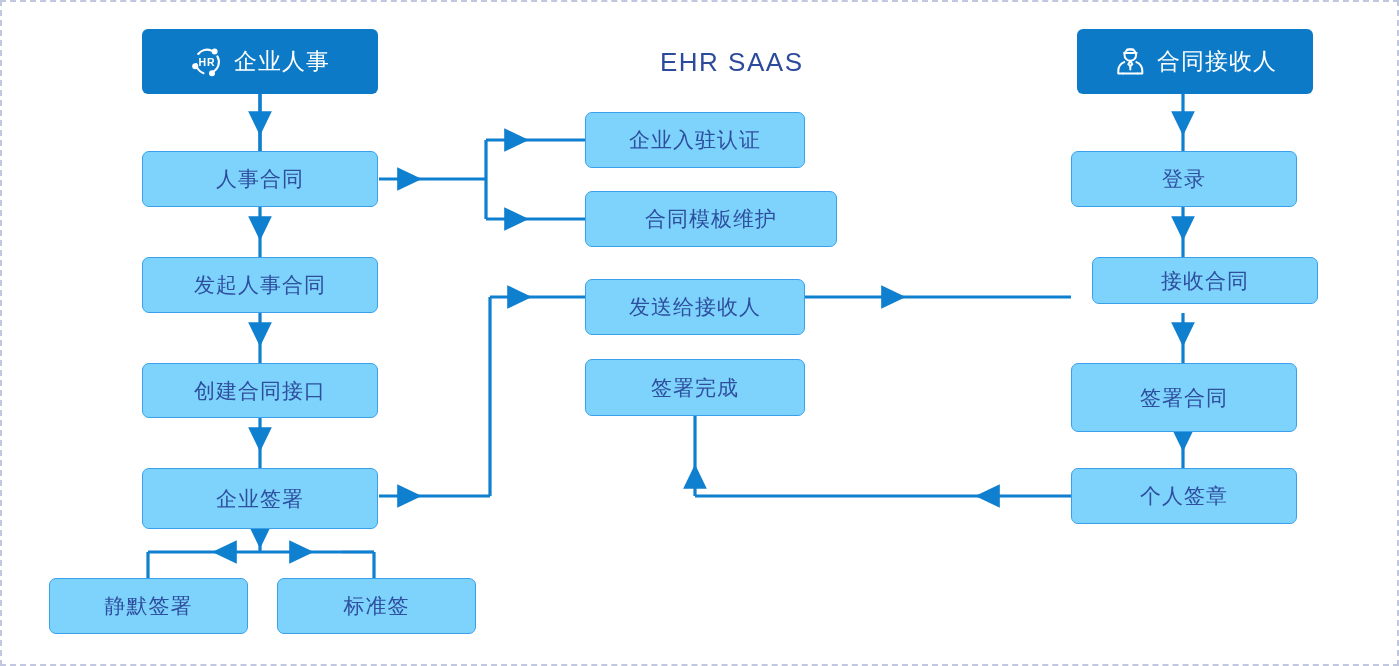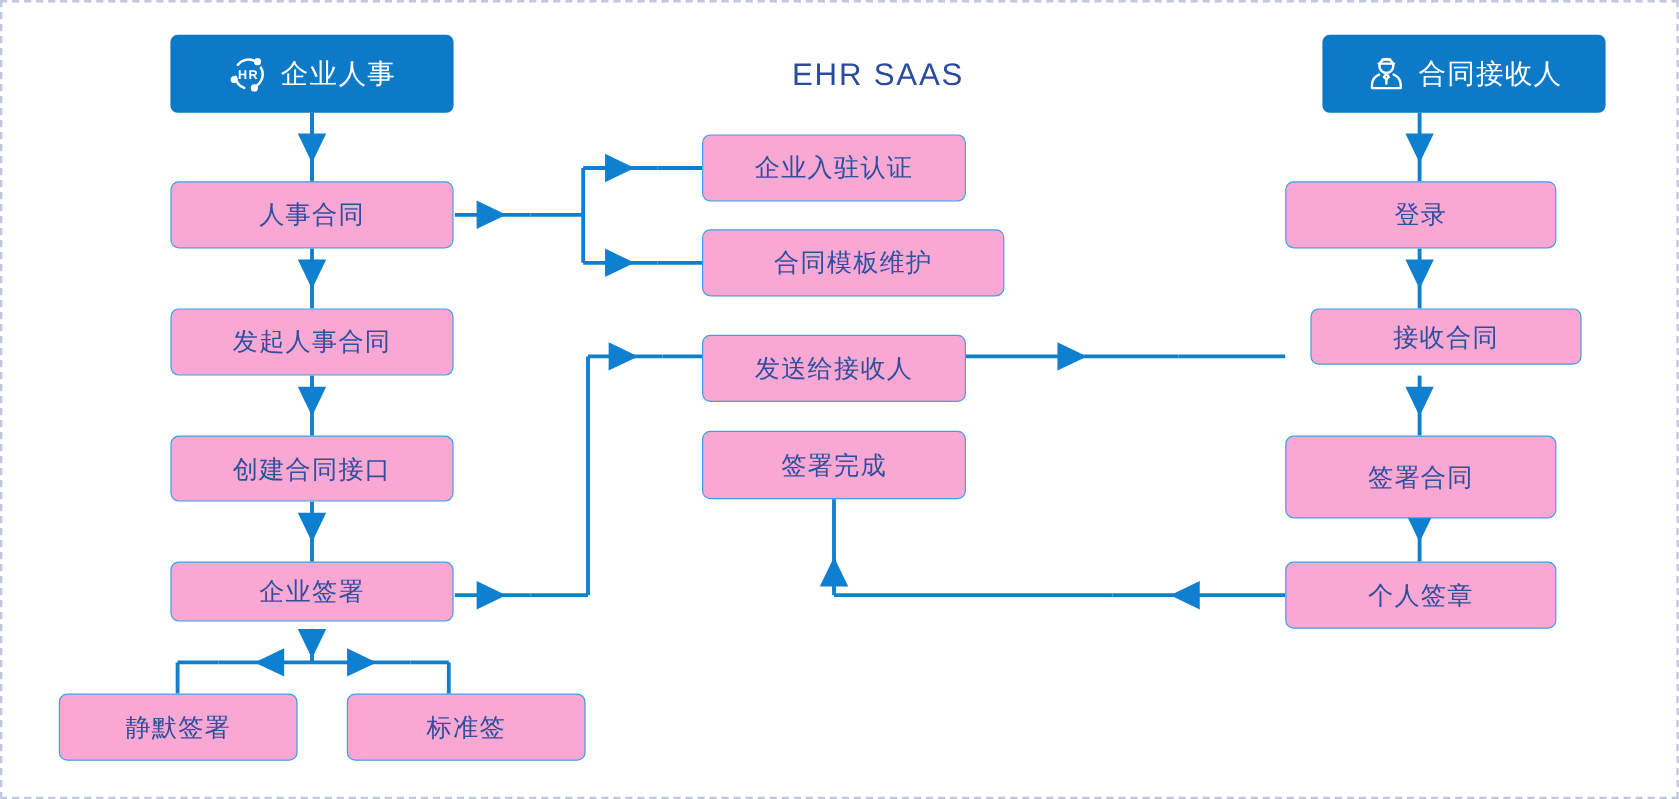--- a/index.html
+++ b/index.html
@@ -25,21 +25,21 @@
     width: 1399px;
     height: 666px;
   }
   .node {
     position: absolute;
     box-sizing: border-box;
     display: flex;
     align-items: center;
     justify-content: center;
     border-radius: 7px;
-    background: #f9a8d4;
+    background: #7dd3fc;
     border: 1.6px solid #3aa0ec;
     color: #2e4e9e;
     font-size: 21px;
     letter-spacing: 1px;
     white-space: nowrap;
     z-index: 3;
   }
   .node.header {
     background: #0d7ac8;
     border: none;
@@ -160,49 +160,49 @@
   </div>
 
   <div class="node" style="left:140px; top:255px; width:236px; height:56px;">
     <span class="label">发起人事合同</span>
   </div>
 
   <div class="node" style="left:140px; top:361px; width:236px; height:55px;">
     <span class="label">创建合同接口</span>
   </div>
 
-  <div class="node" style="left:140px; top:466px; width:236px; height:50px;">
+  <div class="node" style="left:140px; top:466px; width:236px; height:61px;">
     <span class="label">企业签署</span>
   </div>
 
   <div class="node" style="left:47px; top:576px; width:199px; height:56px;">
     <span class="label">静默签署</span>
   </div>
 
-  <div class="node" style="left:287px; top:576px; width:199px; height:56px;">
+  <div class="node" style="left:275px; top:576px; width:199px; height:56px;">
     <span class="label">标准签</span>
   </div>
 
   <div class="node" style="left:583px; top:110px; width:220px; height:56px;">
     <span class="label">企业入驻认证</span>
   </div>
 
   <div class="node" style="left:583px; top:189px; width:252px; height:56px;">
     <span class="label">合同模板维护</span>
   </div>
 
   <div class="node" style="left:583px; top:267px; width:220px; height:56px;margin-top:10px;">
     <span class="label">发送给接收人</span>
   </div>
 
   <div class="node" style="left:583px; top:357px; width:220px; height:57px;">
     <span class="label">签署完成</span>
   </div>
 
-  <div class="node header" style="left:1100px; top:27px; width:236px; height:65px;">
+  <div class="node header" style="left:1075px; top:27px; width:236px; height:65px;">
     <span class="hdr-icon">
       <svg viewBox="0 0 34 34" width="34" height="34" aria-hidden="true">
         <g fill="none" stroke="#ffffff" stroke-width="2.0" stroke-linecap="round" stroke-linejoin="round">
           <path d="M11.5,10.0 A5.8,5.8 0 0 1 23.1,10.0 A5.8,5.8 0 0 1 11.5,10.0 Z"></path>
           <path d="M11.0,8.0 L23.6,8.0"></path>
           <path d="M14.2,4.6 L20.4,4.6"></path>
           <path d="M17.3,16.0 L15.3,19.2 L17.3,21.0 L19.3,19.2 Z"></path>
           <path d="M17.3,21.0 L17.3,24.6"></path>
           <path d="M11.2,17.1 A9.6,9.6 0 0 0 5.3,25.8 L5.3,28.4 L10.1,28.4"></path>
           <path d="M23.4,17.1 A9.6,9.6 0 0 1 29.3,25.8 L29.3,28.4 L24.5,28.4"></path>

